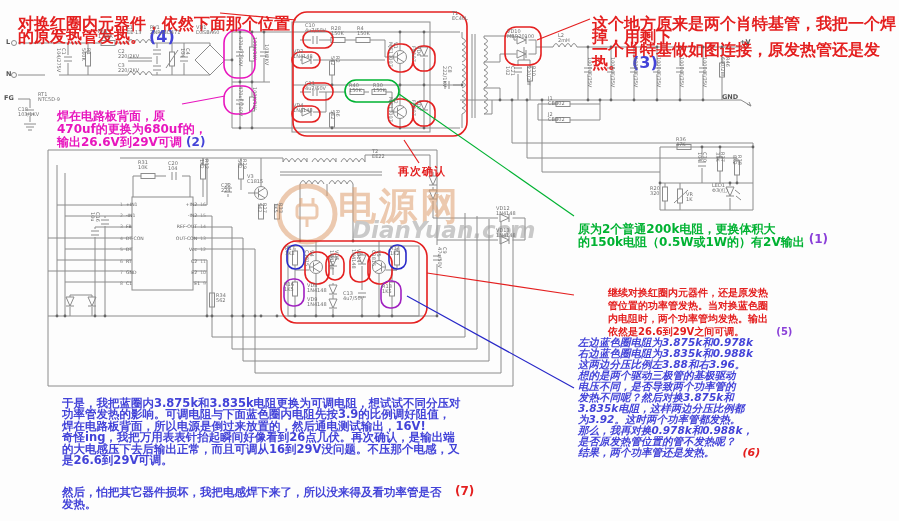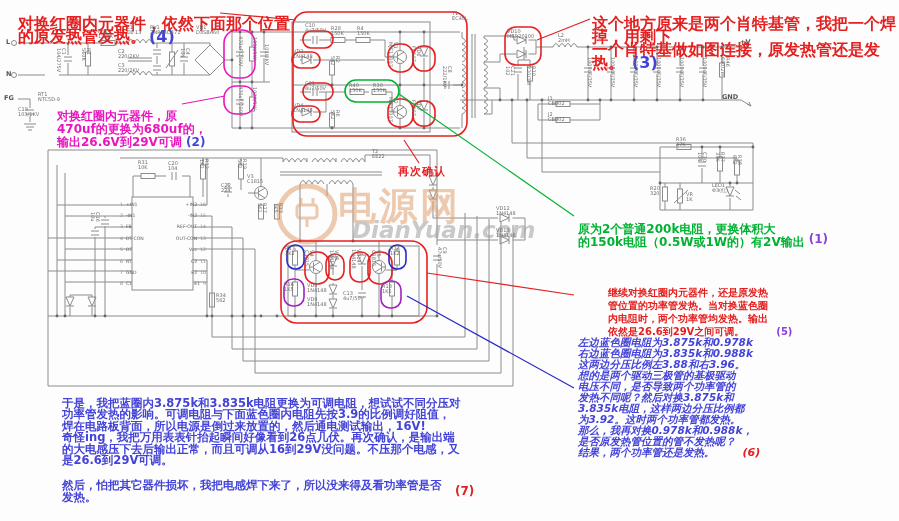--- a/index.html
+++ b/index.html
@@ -14,21 +14,21 @@
   .c-red{color:#e42020;} .c-mag{color:#e816be;} .c-green{color:#00b232;}
   .c-blue{color:#4343d8;} .c-purple{color:#8a3fd8;}
   .n4{left:18px;top:4px;font-size:16px;line-height:13px;}
   .n2{left:57px;top:97px;font-size:12px;line-height:13px;}
   .n3{left:592px;top:4px;font-size:16px;line-height:13px;}
   .n1{left:578px;top:210px;font-size:12px;line-height:13px;}
   .n5{left:608px;top:273px;font-size:10px;line-height:13px;}
   .n6{left:578px;top:326px;font-size:10.5px;line-height:11px;font-style:italic;}
   .n7{left:62px;top:386px;font-size:11.5px;line-height:11.5px;width:440px;}
   .n7 .p{display:block;white-space:pre-line;}
-  .n7 .p2{margin-top:2px;}
+  .n7 .p2{margin-top:9px;}
   .n7num{position:absolute;left:455px;top:484px;font-size:12px;font-weight:bold;}
   .heat{position:absolute;left:398px;top:164px;font-size:11px;font-weight:bold;letter-spacing:1px;}
   .n5 .nn{margin-left:32px;} .n6 .nn{margin-left:28px;font-size:11px;}
   .n1 .nn{margin-left:4px;position:relative;top:-3px;} .n3 .nn{margin-left:8px;} .n4 .nn{margin-left:3px;}
   
   .clabel{position:absolute;font-size:5px;line-height:5.2px;color:#707070;white-space:pre;
           transform-origin:0 0;}
   .clabel.v{transform:rotate(90deg);}
   .term{position:absolute;font-size:6.5px;font-weight:bold;color:#555;}
   
@@ -372,21 +372,21 @@
       </g>
     </g>
   </svg>
 
   <div class="note n4 c-red">
     <span class="nt">对换红圈内元器件，依然下面那个位置
 的原发热管发热。</span><span class="nn c-blue">(4)</span>
   </div>
 
   <div class="note n2 c-mag">
-    <span class="nt">对换红圈内元器件，原
+    <span class="nt">焊在电路板背面，原
 470uf的更换为680uf的，
 输出26.6V到29V可调</span> <span class="nn c-blue">(2)</span>
   </div>
 
   <div class="note n3 c-red">
     <span class="nt">这个地方原来是两个肖特基管，我把一个焊掉，用剩下
 一个肖特基做如图连接，原发热管还是发热。</span><span class="nn c-blue">(3)</span>
   </div>
 
   <div class="note n1 c-green">

